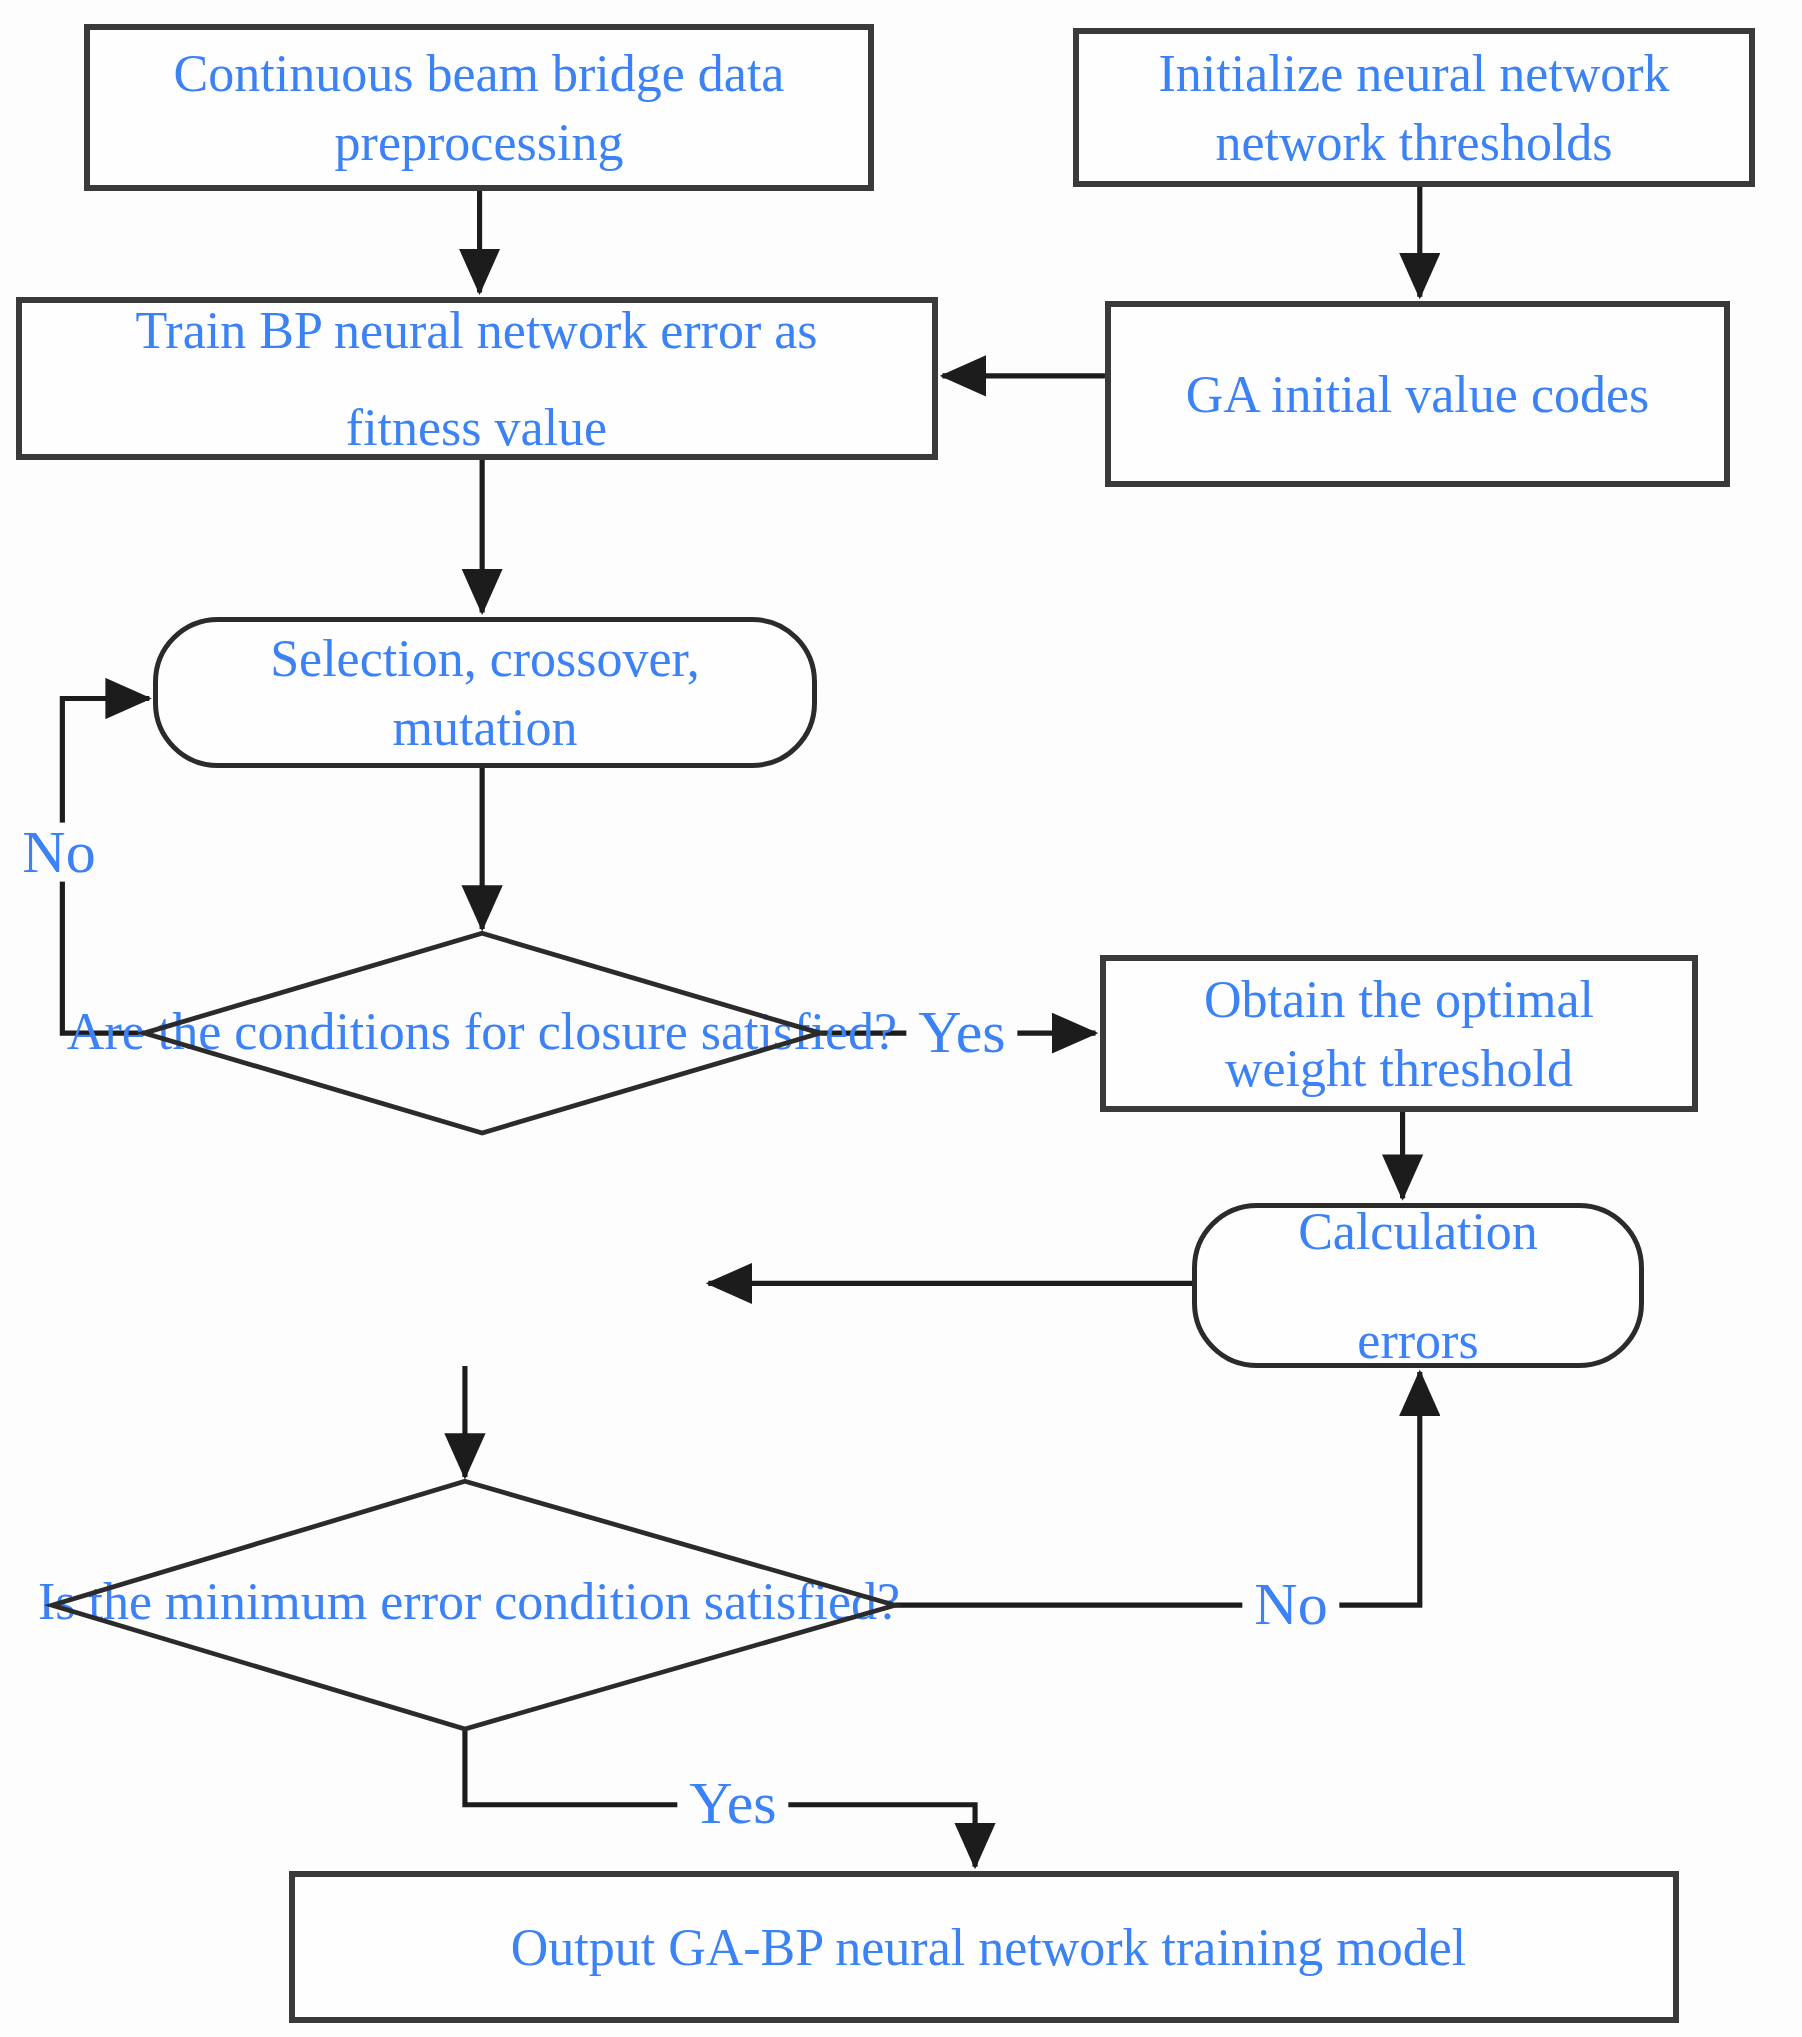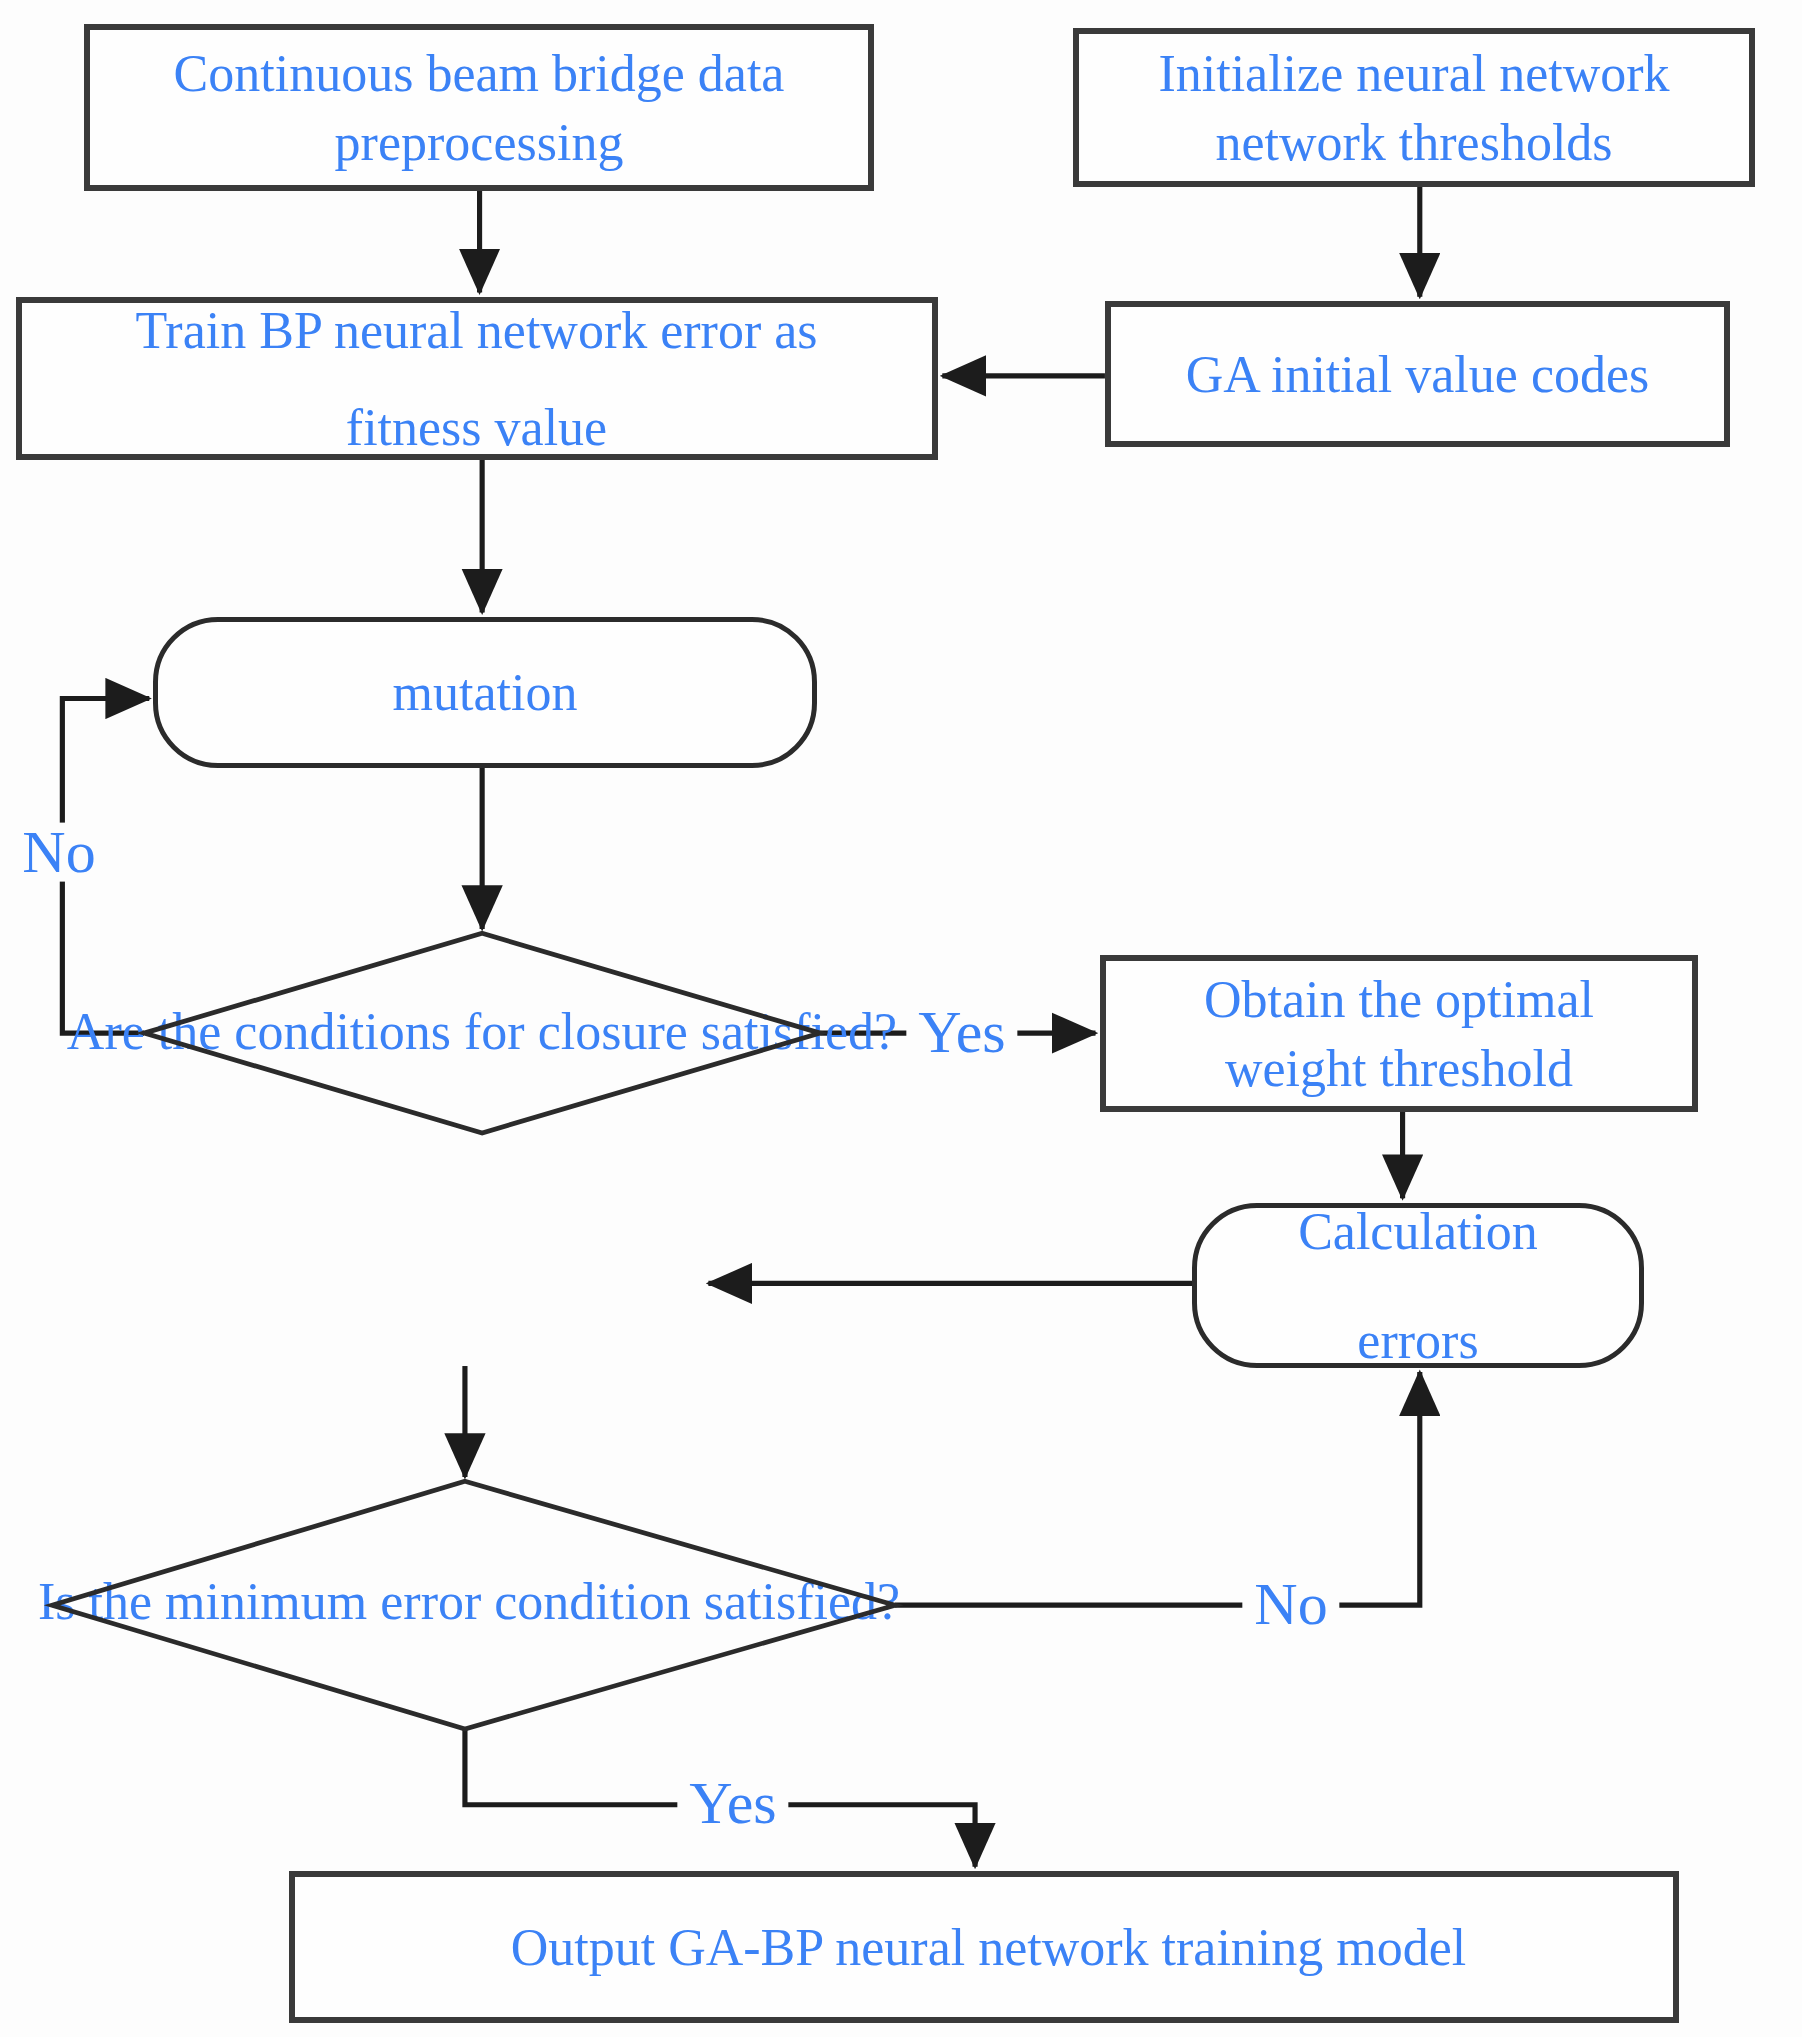--- a/index.html
+++ b/index.html
@@ -91,25 +91,26 @@
   <div class="node rect" style="left:1073px; top:28px; width:682px; height:159px;">
     <span>Initialize neural network</span>
     <span>network thresholds</span>
   </div>
 
   <div class="node rect" style="left:15.5px; top:297px; width:922px; height:163px;gap:28px;">
     <span>Train BP neural network error as</span>
     <span>fitness value</span>
   </div>
 
-  <div class="node rect" style="left:1105px; top:301px; width:625px; height:146px;">
+  <div class="node rect" style="left:1105px; top:301px; width:625px; height:186px;">
     <span>GA initial value codes</span>
   </div>
 
   <div class="node round" style="left:153px; top:617px; width:664px; height:151px;">
+    <span>Selection, crossover,</span>
     <span>mutation</span>
   </div>
 
   <div class="node rect" style="left:1100px; top:955px; width:598px; height:157px;">
     <span>Obtain the optimal</span>
     <span>weight threshold</span>
   </div>
 
 
   <div class="node round" style="left:1192px; top:1203px; width:452px; height:165px;gap:40px;">

